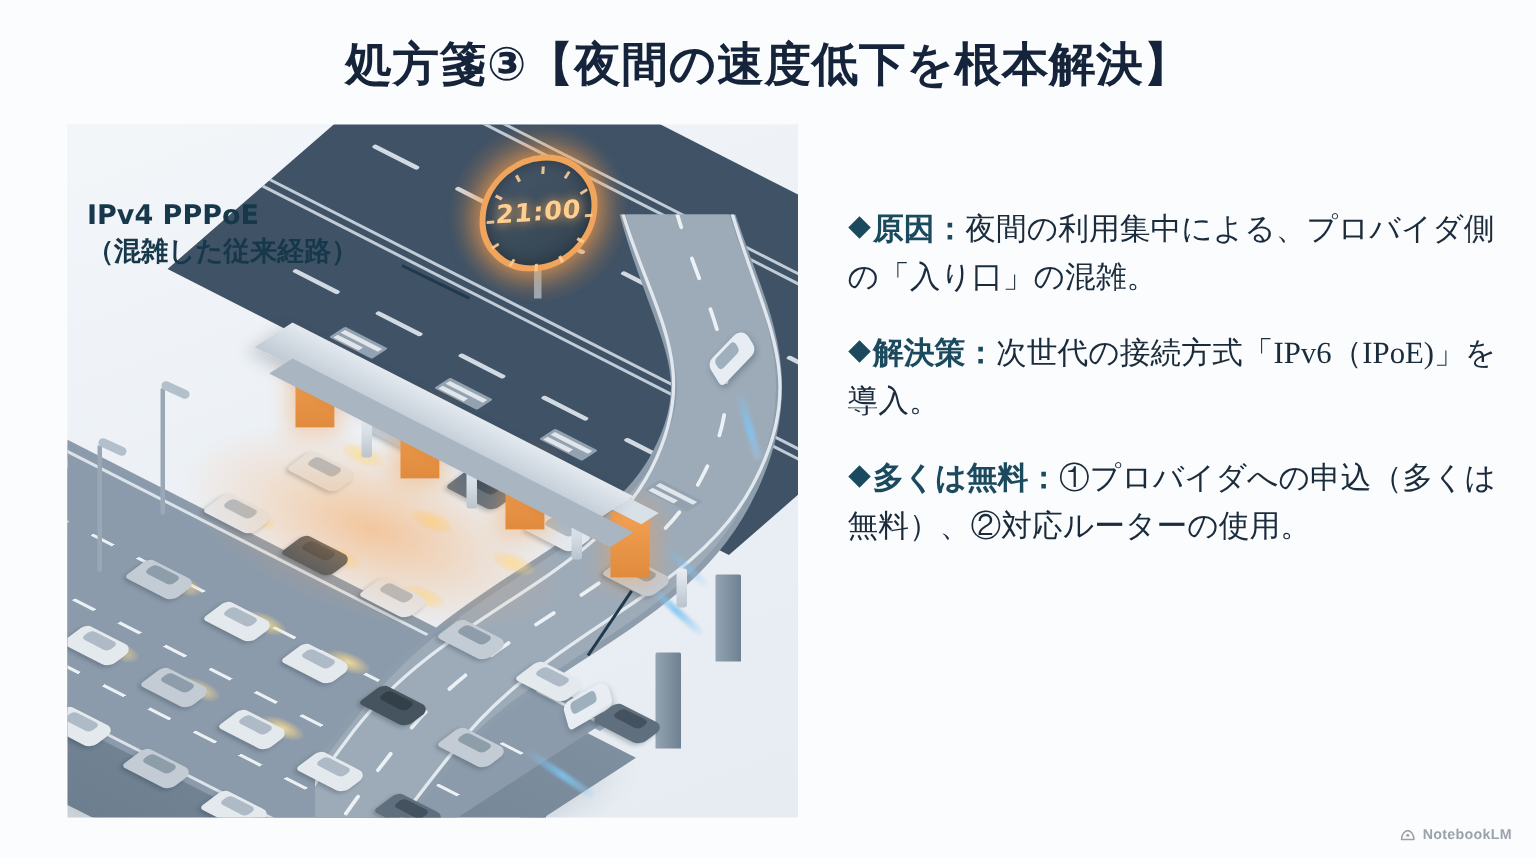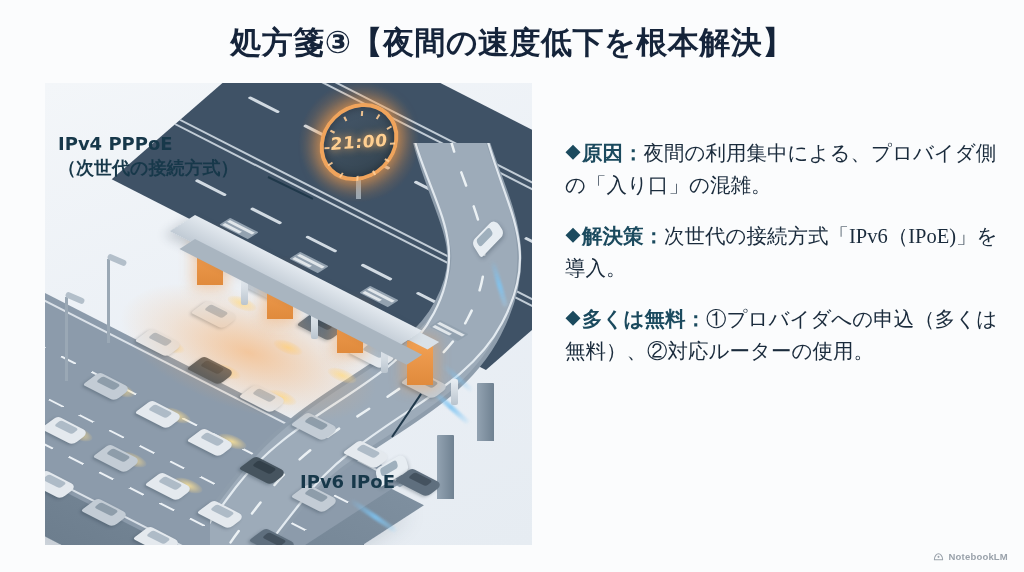--- a/index.html
+++ b/index.html
@@ -569,27 +569,26 @@
       <span id="clock-time">21:00</span>
     </div>
   </div>
 
 </div>
 
 <div class="leader" style="left:268px; top:176px; width:50px; height:2px; transform:rotate(26deg); transform-origin:left center;"></div>
 
 <div class="ill-label" id="label-ipv4">
   <div>IPv4 PPPoE</div>
-  <div>（次世代の接続方式）</div>
+  <div>（混雑した従来経路）</div>
 </div>
 
 <div class="leader" style="left:392px; top:436px; width:52px; height:2px; transform:rotate(-56deg); transform-origin:left center;"></div>
 
 <div class="ill-label" id="label-ipv6">
-  <div>IPv6 IPoE</div>
 </div>
 
 <div id="bullet-list">
 
   <div class="bullet">
     <span class="diamond">◆</span><span class="lbl">原因</span><span class="lbl">：</span><span class="body">夜間の利用集中による、プロバイダ側の「入り口」の混雑。</span>
   </div>
 
   <div class="bullet">
     <span class="diamond">◆</span><span class="lbl">解決策</span><span class="lbl">：</span><span class="body">次世代の接続方式「IPv6（IPoE)」を導入。</span>

